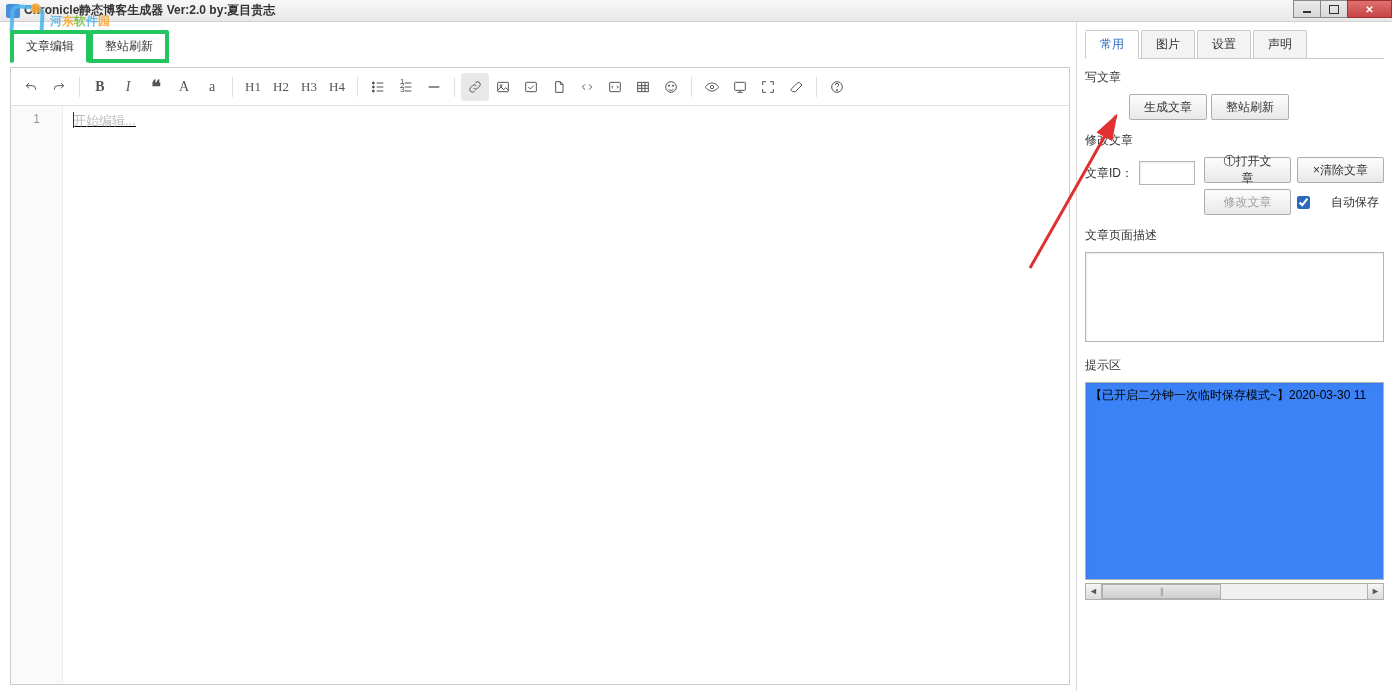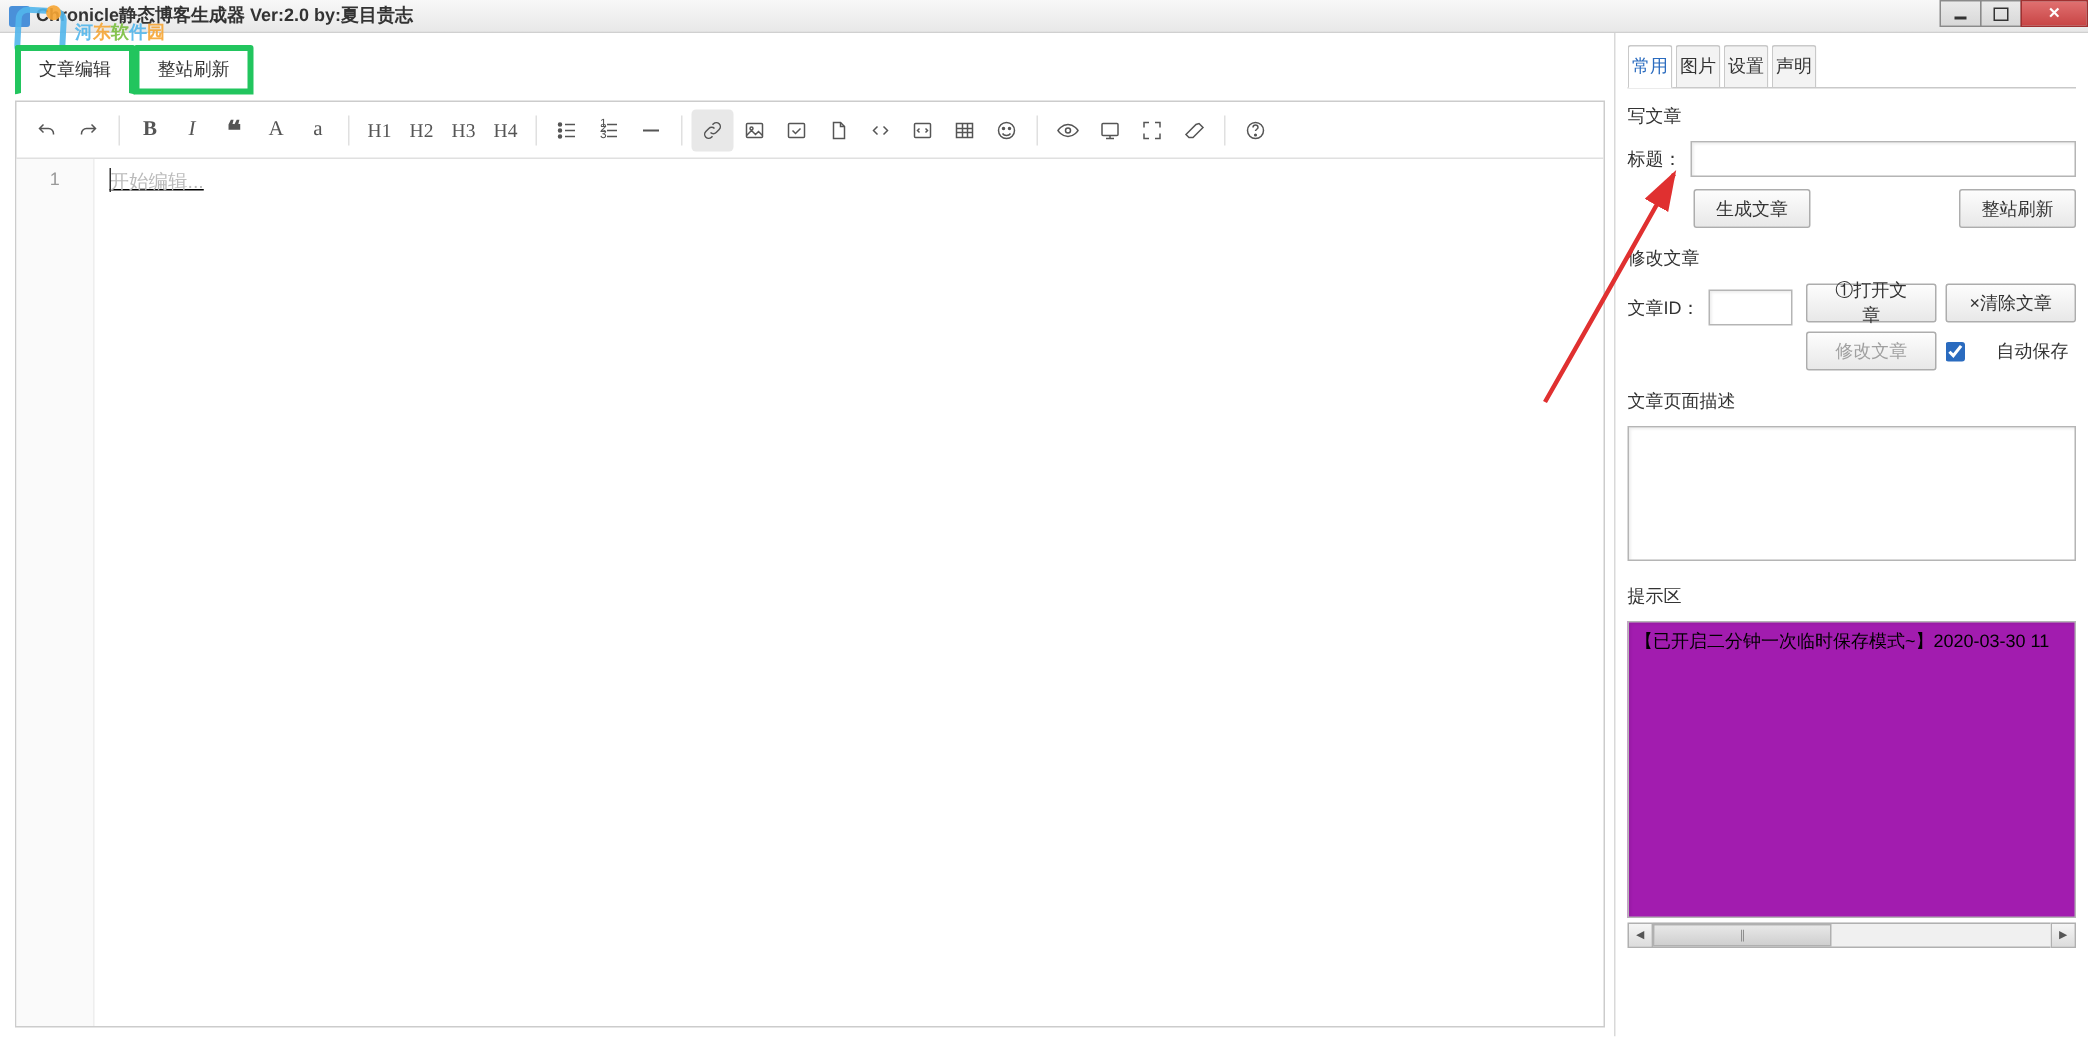--- a/index.html
+++ b/index.html
@@ -46,40 +46,40 @@
 .sep { width:1px; height:20px; background:#e0e0e0; margin:0 6px;}
 .tbtn.active-link{background:#e8e8e8;}
 .editor-body{flex:1;display:flex;min-height:0;}
 .gutter{width:52px;background:#fafafa;border-right:1px solid #eee;padding-top:6px;text-align:center;color:#999;font-size:12px;}
 .editor-area{flex:1;padding:6px 10px;position:relative;text-decoration:underline;}
 .placeholder{color:#bbb;font-size:13px;}
 .cursor{position:absolute;left:10px;top:6px;width:1px;height:16px;background:#333;}
 
 
 .right-tabs{display:flex;border-bottom:1px solid #c9c9c9;margin-bottom:10px;}
-.rtab{padding:5px 2px;border:1px solid #c9c9c9;border-bottom:none;margin-right:2px;background:#f3f3f3;cursor:pointer;border-radius:2px 2px 0 0;color:#333;}
+.rtab{padding:5px 14px;border:1px solid #c9c9c9;border-bottom:none;margin-right:2px;background:#f3f3f3;cursor:pointer;border-radius:2px 2px 0 0;color:#333;}
 .rtab.active{background:#fff;color:#2a6bbf;border-bottom:1px solid #fff;margin-bottom:-1px;}
 
 
 .section{margin-bottom:12px;}
 .sec-title{color:#333;margin-bottom:8px;}
 .row{display:flex;align-items:center;margin-bottom:8px;}
 .lbl{color:#333;margin-right:6px;white-space:nowrap;}
 .text-input{flex:1;height:24px;border:1px solid #b5b5b5;background:#fff;padding:0 4px;box-shadow:inset 1px 1px 2px rgba(0,0,0,0.08);}
 .text-input.small{width:56px;flex:none;}
 .btn{height:26px;padding:0 14px;border:1px solid #adadad;background:linear-gradient(#fdfdfd,#e8e8e8);border-radius:2px;cursor:pointer;color:#333;display:inline-flex;align-items:center;justify-content:center;}
 .btn:disabled{color:#a0a0a0;}
-.btn-row{display:flex;justify-content:space-between;gap:20px;}
+.btn-row{display:flex;gap:4px;}
 .btn-row.indent{padding-left:44px;}
 .grid2{display:grid;grid-template-columns:1fr 1fr;gap:6px;margin-left:auto;width:180px;}
 .modify-row{display:flex;align-items:flex-start;}
 .check-label{display:flex;align-items:center;gap:21px;color:#333;}
 .check-label input{accent-color:#2a6bbf;}
 .textarea{width:100%;height:90px;border:1px solid #b5b5b5;resize:none;box-shadow:inset 1px 1px 2px rgba(0,0,0,0.08);}
-.tipbox{width:100%;height:198px;border:1px solid #b5b5b5;background:#a21caf;padding:4px;overflow:hidden;box-shadow:inset 1px 1px 2px rgba(0,0,0,0.08);white-space:nowrap;position:relative;}
+.tipbox{width:100%;height:198px;border:1px solid #b5b5b5;background:#3b82f6;padding:4px;overflow:hidden;box-shadow:inset 1px 1px 2px rgba(0,0,0,0.08);white-space:nowrap;position:relative;}
 .hscroll{height:18px;display:flex;align-items:center;margin-top:2px;}
 .hscroll .arrow-btn{width:17px;height:17px;border:1px solid #b0b0b0;background:linear-gradient(#f5f5f5,#dcdcdc);display:flex;align-items:center;justify-content:center;font-size:9px;color:#555;}
 .hscroll .track{flex:1;height:17px;border-top:1px solid #b0b0b0;border-bottom:1px solid #b0b0b0;background:#f0f0f0;position:relative;}
 .hscroll .thumb{position:absolute;left:0;top:0;height:15px;width:45%;background:linear-gradient(#e8e8e8,#cfcfcf);border:1px solid #b0b0b0;display:flex;align-items:center;justify-content:center;}
 .hscroll .thumb::after{content:"∥";font-size:8px;color:#888;}
 
 
 .red-arrow{position:absolute;pointer-events:none;z-index:100;}
 .red-arrow svg{overflow:visible;}
 </style>
@@ -279,24 +279,20 @@
   <div class="right">
     <div class="right-tabs">
       <div class="rtab active">常用</div>
       <div class="rtab">图片</div>
       <div class="rtab">设置</div>
       <div class="rtab">声明</div>
     </div>
 
     <div class="section">
       <div class="sec-title">写文章</div>
-      <div class="row">
-        <span class="lbl">标题：</span>
-        <input class="text-input" type="text" style="">
-      </div>
       <div class="btn-row indent">
         <button class="btn">生成文章</button>
         <button class="btn">整站刷新</button>
       </div>
     </div>
 
     <div class="section">
       <div class="sec-title">修改文章</div>
       <div class="modify-row">
         <div style="display:flex;align-items:center;margin-top:4px;">

